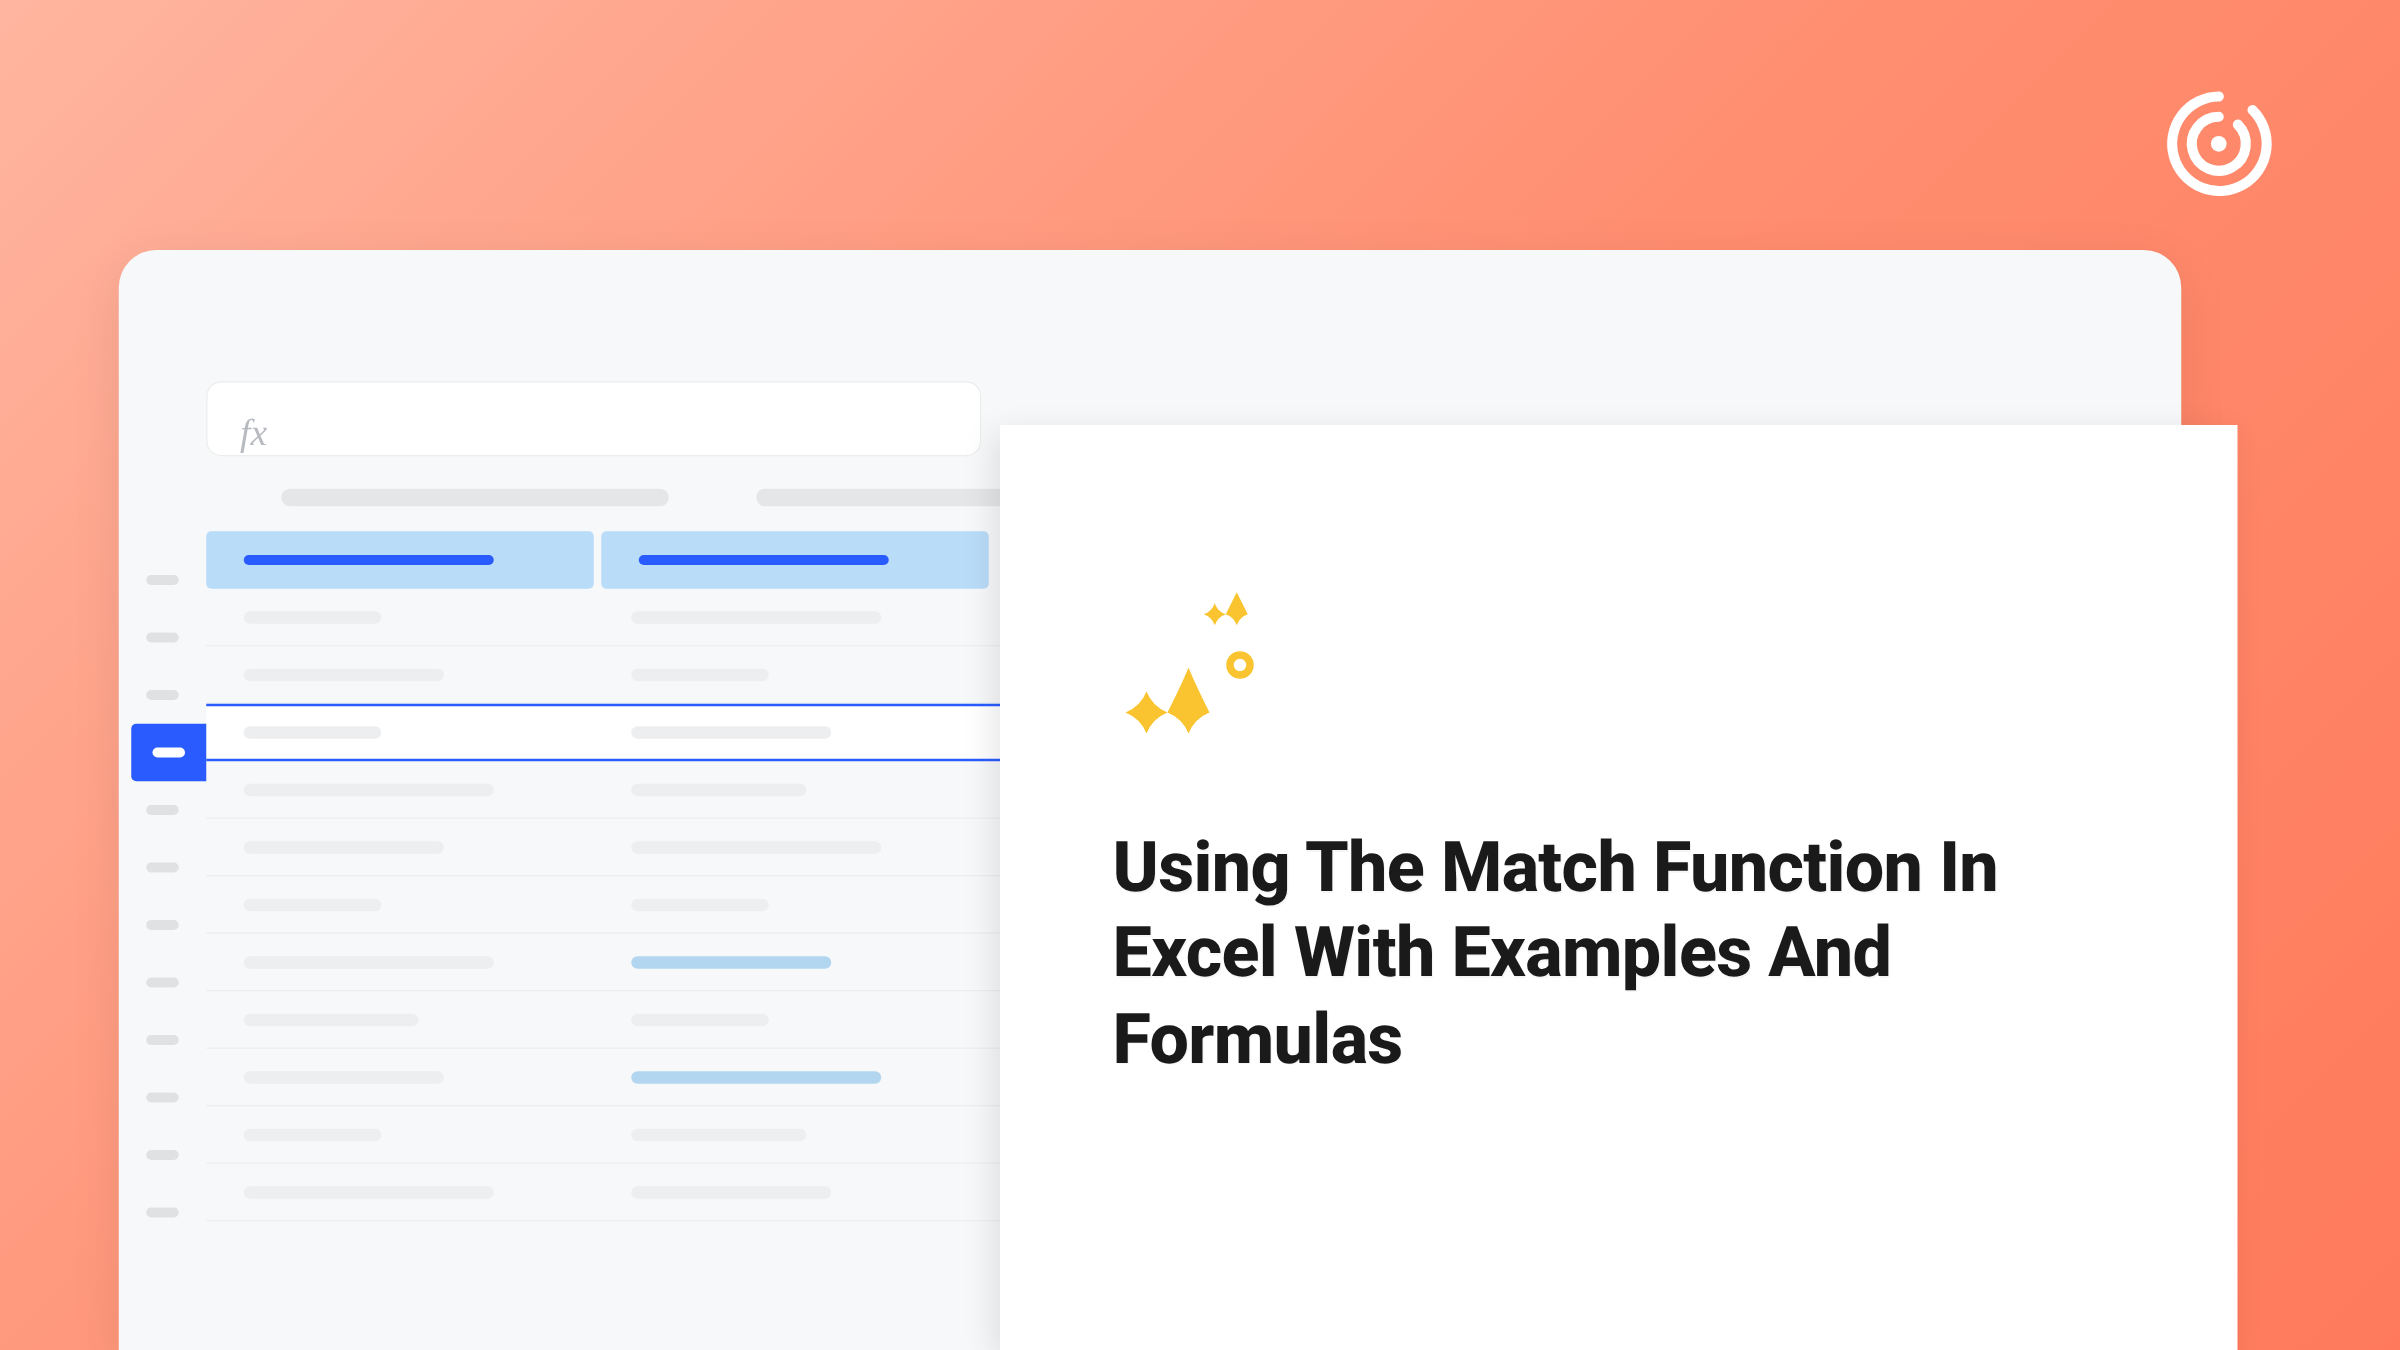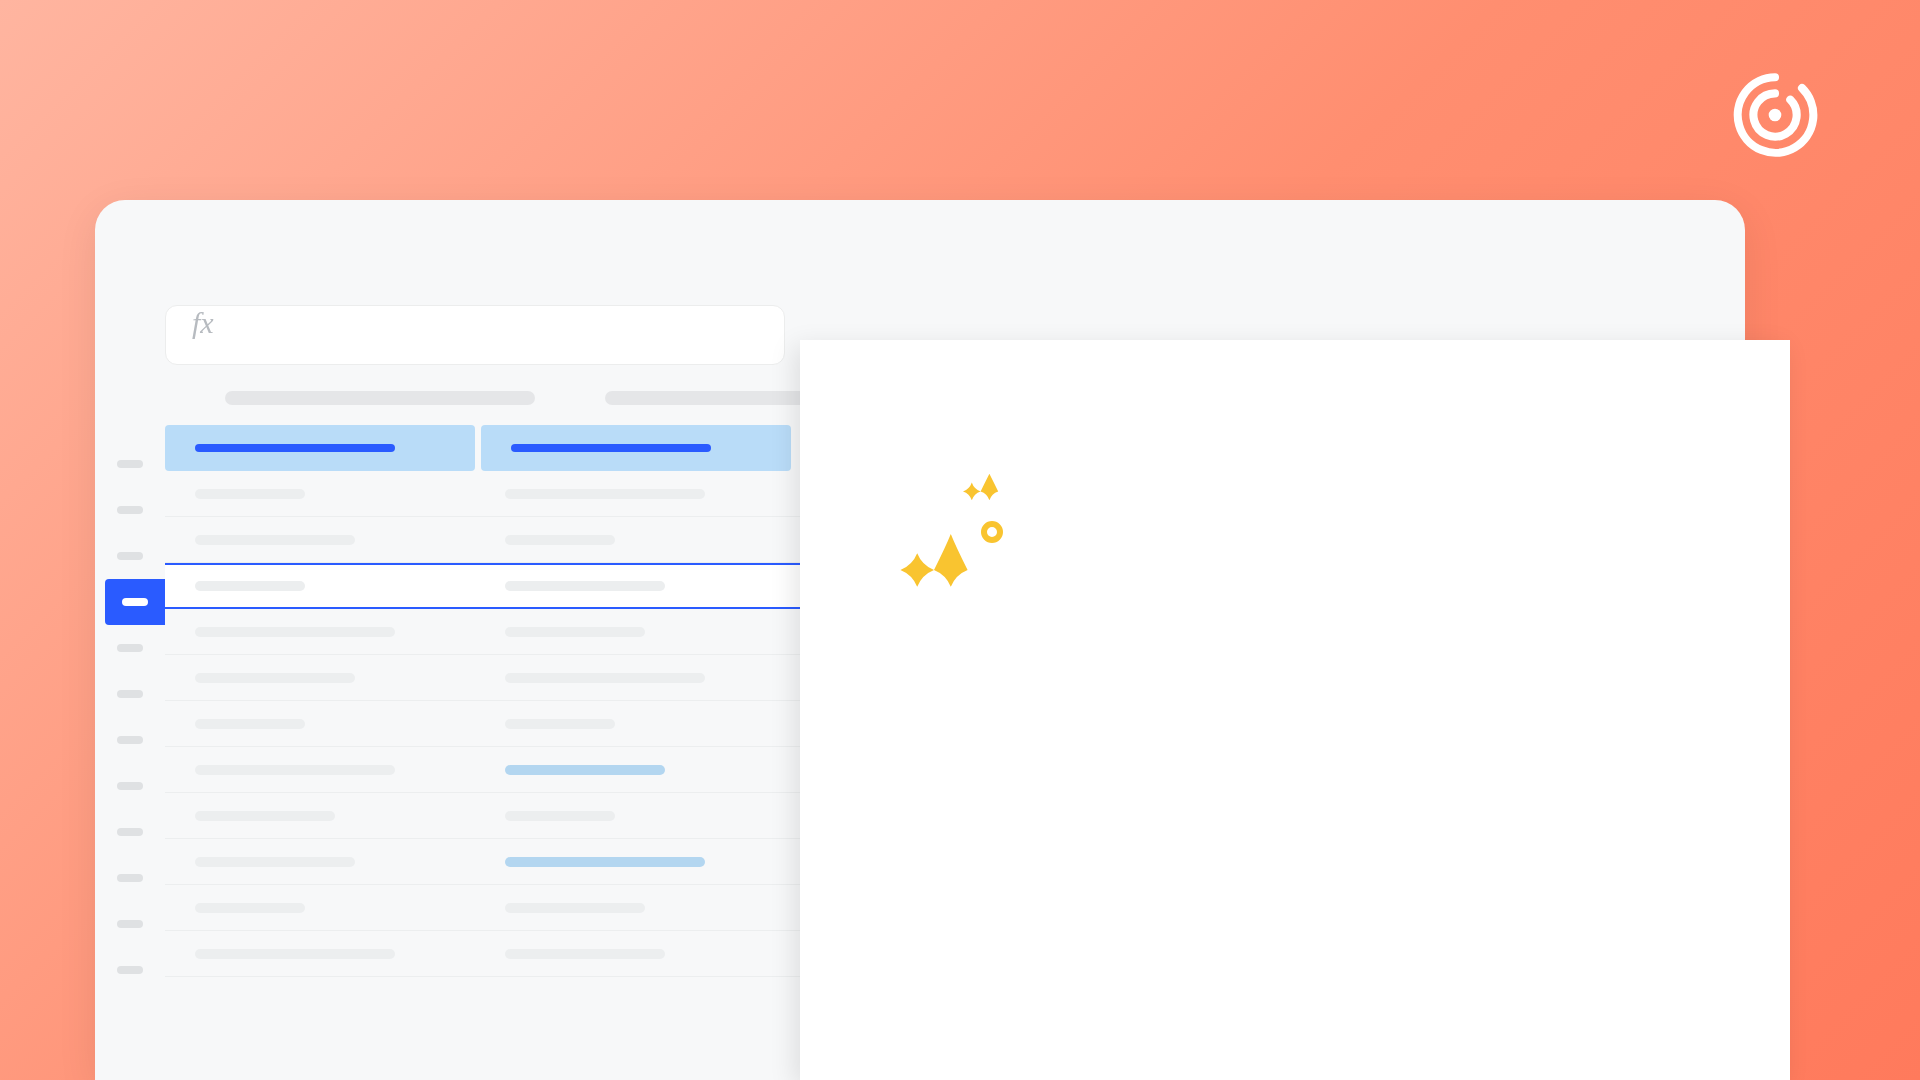--- a/index.html
+++ b/index.html
@@ -60,21 +60,21 @@
   .dot { width: 24px; height: 24px; border-radius: 50%; background: #e6e7e9; }
   .pill { width: 44px; height: 24px; border-radius: 12px; background: #e6e7e9; }
 
   .fx-bar {
     margin: 50px 70px 0 70px;
     height: 60px;
     background: #fff;
     border: 1px solid #eceded;
     border-radius: 12px;
     display: flex;
-    align-items: flex-start;
+    align-items: flex-end;
     padding: 0 26px;
     width: 620px;
   }
   .fx-label {
     font-family: Georgia, 'Times New Roman', serif;
     font-style: italic;
     font-size: 30px;
     color: #b7bbc0;
   }
 
@@ -372,13 +372,14 @@
 <div class="title-card">
   <div class="sparkles">
     <svg viewBox="0 0 130 120">
       <path d="M30 60 q10 -20 14 -30 q4 10 14 30 q-10 4 -14 14 q-4 -10 -14 -14 z
                M30 60 q-10 4 -14 14 q-4 -10 -14 -14 q10 -4 14 -14 q4 10 14 14 z" fill="#f9c430" transform="translate(8,28) scale(1.2)"></path>
       <path d="M86 14 q6 -12 8 -16 q2 4 8 16 q-6 2 -8 8 q-2 -6 -8 -8 z
                M86 14 q-6 2 -8 8 q-2 -6 -8 -8 q6 -2 8 -8 q2 6 8 8 z" fill="#f9c430" transform="translate(-4,6) scale(1.1)"></path>
       <circle cx="102" cy="62" r="8" fill="none" stroke="#f9c430" stroke-width="6"></circle>
     </svg>
   </div>
+  <h1 class="article-title">Using The Match Function In Excel With Examples And Formulas</h1>
 </div>
 
 </body></html>

